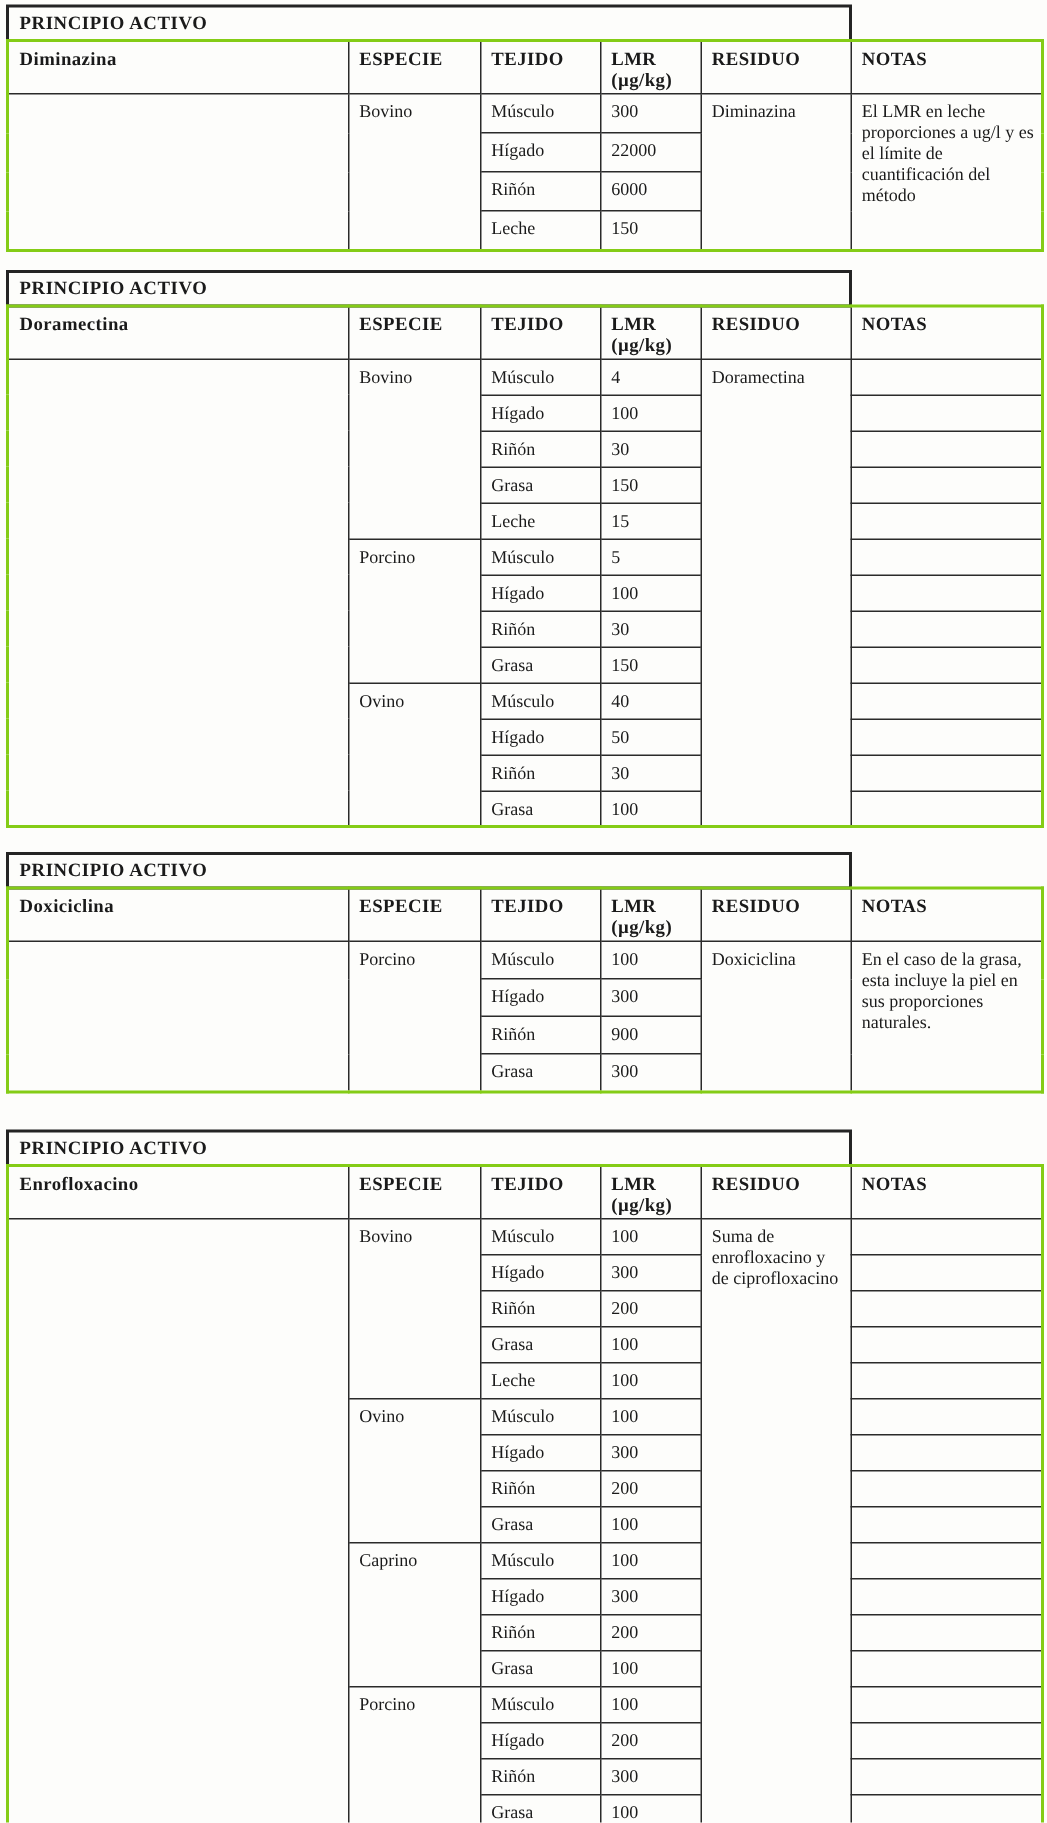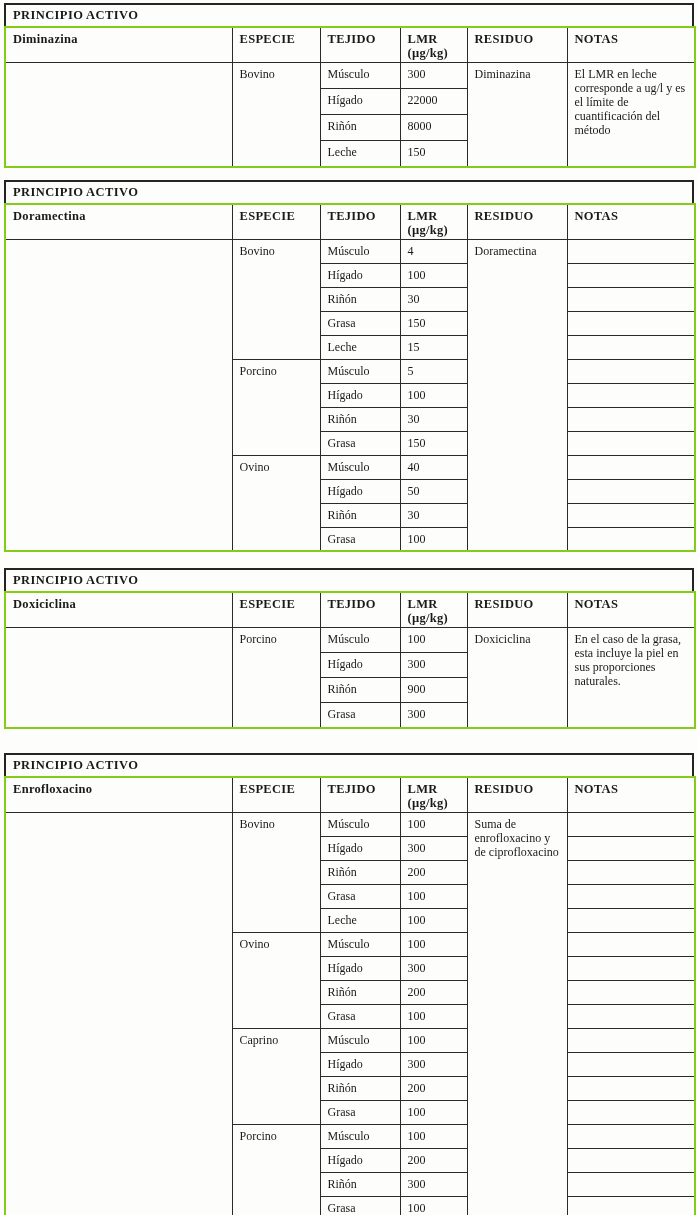--- a/index.html
+++ b/index.html
@@ -7,21 +7,21 @@
   body {
     background:#fdfdfb;
     font-family:"Liberation Serif", serif;
     color:#1a1a1a;
   }
   #page {
     width:698px; height:1215px;
     padding:3px 4px 0 4px;
     overflow:hidden;
   }
-  .table-block { width:690px;font-family:Liberation Serif, serif; }
+  .table-block { width:564px;font-family:Liberation Serif, serif; }
   .principio-row {
     border:2px solid #242424;
     font-weight:bold;
     font-size:12.5px;
     letter-spacing:0.4px;
     padding:3px 7px 3px 7px;
     background:#fdfdfb;
   }
   table.lmr-table {
     border-collapse:collapse;
@@ -70,29 +70,29 @@
               </td>
               <td class="head-cell">RESIDUO</td>
               <td class="head-cell">NOTAS</td>
             </tr>
             <tr class="data-row" style="height: 26px;">
               <td class="drug-col-spacer" rowspan="4"></td>
               <td class="especie-cell" rowspan="4">Bovino</td>
               <td class="tejido-cell">Músculo</td>
               <td class="lmr-cell">300</td>
               <td class="residuo-cell" rowspan="4">Diminazina</td>
-              <td class="notas-cell" rowspan="4">El LMR en leche corresponde a ug/l y es el límite de cuantificación del método</td>
+              <td class="notas-cell" rowspan="4">El LMR en leche proporciones a ug/l y es el límite de cuantificación del método</td>
             </tr>
             <tr class="data-row" style="height: 26px;">
               <td class="tejido-cell">Hígado</td>
               <td class="lmr-cell">22000</td>
             </tr>
             <tr class="data-row" style="height: 26px;">
               <td class="tejido-cell">Riñón</td>
-              <td class="lmr-cell">8000</td>
+              <td class="lmr-cell">6000</td>
             </tr>
             <tr class="data-row" style="height: 26px;">
               <td class="tejido-cell">Leche</td>
               <td class="lmr-cell">150</td>
             </tr>
           </tbody>
         </table>
       </div>
       <div class="table-block" style="margin-top: 12px;">
         <div class="principio-row">PRINCIPIO ACTIVO</div>

